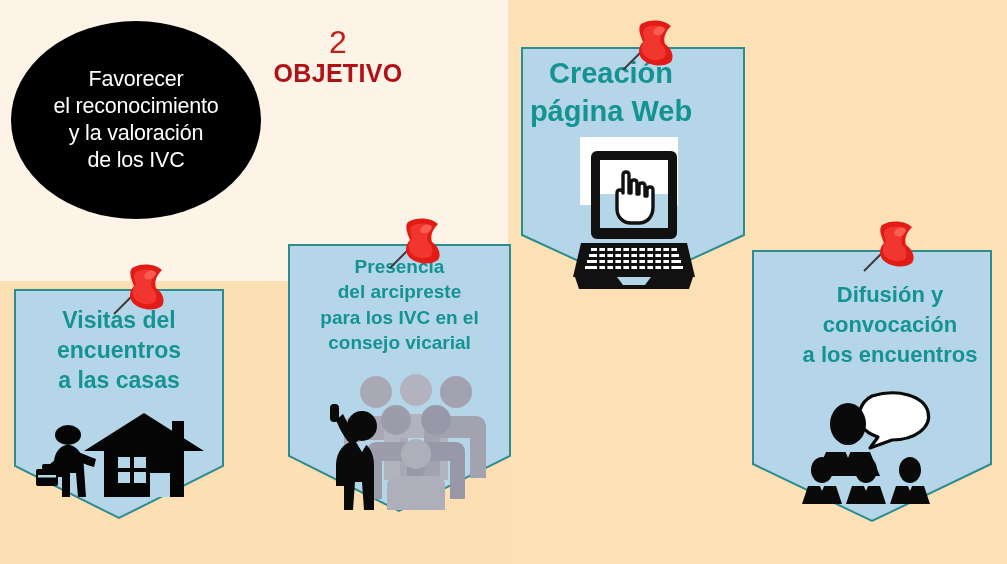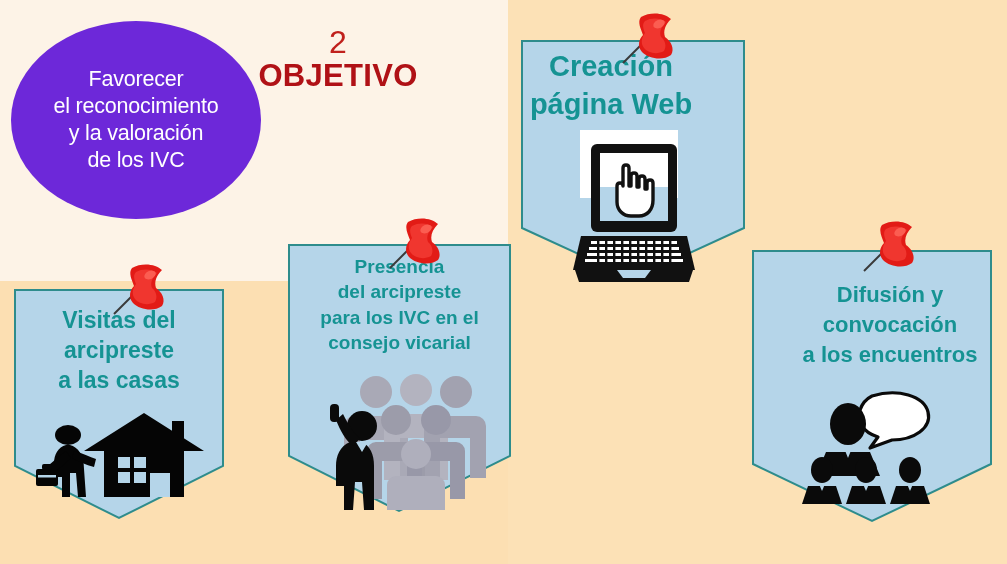--- a/index.html
+++ b/index.html
@@ -28,21 +28,21 @@
   }
   .bg-right {
     position: absolute; left: 508px; top: 0; width: 499px; height: 564px;
     background: #FCE1B6;
   }
 
   
   .ellipse {
     position: absolute;
     left: 11px; top: 21px; width: 250px; height: 198px;
-    background: #6d28d9;
+    background: #000000;
     border-radius: 50%;
     display: flex; align-items: center; justify-content: center;
   }
   .ellipse-text {
     color: #FFFFFF;
     font-size: 21.5px;
     line-height: 1.26;
     text-align: center;
     font-weight: 400;
     letter-spacing: -0.2px;
@@ -59,21 +59,21 @@
   }
   .headline .num {
     display: block;
     font-size: 32px;
     font-weight: 400;
     line-height: 1.05;
     color: #C0201C;
   }
   .headline .word {
     display: block;
-    font-size: 31px;
+    font-size: 25px;
     font-weight: bold;
     line-height: 1.05;
     letter-spacing: 0.3px;
     color: #B01116;
   }
   .banner-title {
     position: absolute;
     left: 0; right: 0;
     text-align: center;
     color: #159393;
@@ -113,21 +113,21 @@
   <div class="headline">
     <span class="num">2</span>
     <span class="word">OBJETIVO</span>
   </div>
 
   <div class="pennant" style="left:14px; top:289px; width:210px; height:230px;">
     <svg width="210" height="230" viewBox="0 0 210 230">
       <polygon points="1,1 209,1 209,177 105,229 1,177" fill="#B5D5E9" stroke="#2E8C8C" stroke-width="2"></polygon>
     </svg>
     <div class="banner-title" style="top:16px; font-size:23px; line-height:1.31;">Visitas del
-arcipreste
+encuentros
 a las casas</div>
 
     <div class="icon-wrap" style="left:22px; top:122px;">
       <svg width="170" height="90" viewBox="0 0 170 90">
 
         <g fill="#050505">
           <polygon points="108,2 168,40 148,40 148,86 68,86 68,40 48,40"></polygon>
           <rect x="136" y="10" width="12" height="22"></rect>
         </g>
         <rect x="82" y="46" width="28" height="26" fill="#B5D5E9"></rect>
@@ -209,21 +209,21 @@
     <div class="pin" style="left:100px; top:-28px;">
       <svg width="64" height="60" viewBox="0 0 64 60">
         <line x1="24" y1="30" x2="2" y2="52" stroke="#3A3A3A" stroke-width="2"></line>
         <path d="M20 6 C30 0 44 2 50 8 C44 14 42 20 44 26 C50 30 54 38 50 44 C42 50 28 48 21 41 C16 35 18 28 22 24 C20 18 16 11 20 6 Z" fill="#E21B16"></path>
         <path d="M24 10 C31 6 40 7 45 11 C40 16 38 21 40 26 C44 29 46 35 43 40 C36 44 27 42 23 37 C19 32 21 26 24 22 C22 17 21 13 24 10 Z" fill="#F0362F"></path>
         <ellipse cx="38" cy="13" rx="6" ry="4" fill="#FF6B5E" opacity="0.75" transform="rotate(-25 38 13)"></ellipse>
       </svg>
     </div>
   </div>
 
-  <div class="pennant" style="left:521px; top:40px; width:180px; height:240px;">
+  <div class="pennant" style="left:521px; top:47px; width:180px; height:240px;">
     <svg width="224" height="240" viewBox="0 0 224 240">
       <polygon points="1,1 223,1 223,188 112,239 1,188" fill="#B5D5E9" stroke="#2E8C8C" stroke-width="2"></polygon>
     </svg>
     <div class="banner-title" style="top:8px; font-size:29px; line-height:1.3;">Creación
 página Web</div>
 
     <div class="icon-wrap" style="left:50px; top:90px;">
       <svg width="126" height="155" viewBox="0 0 126 155">
         <rect x="9" y="0" width="98" height="68" fill="#FFFFFF"></rect>
 

